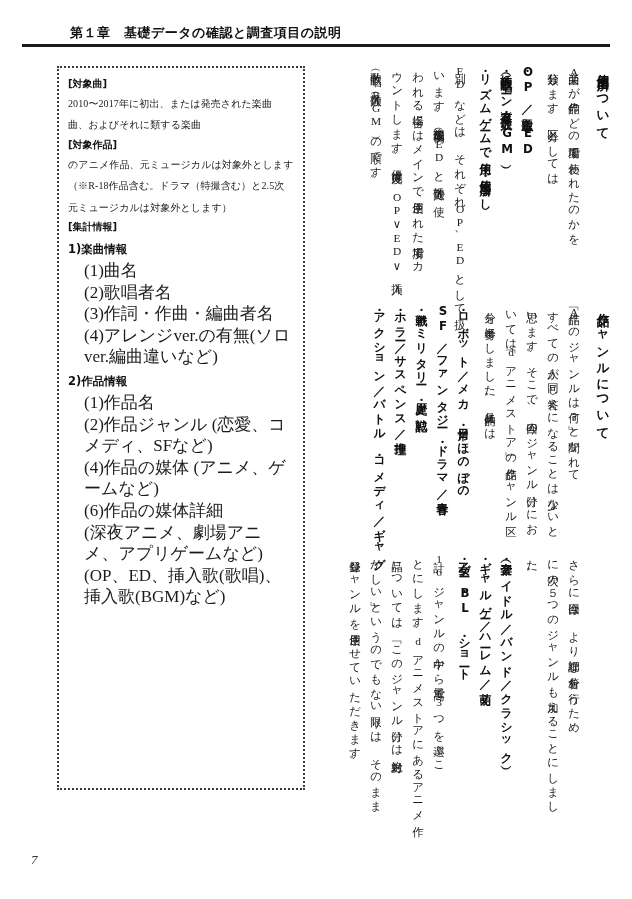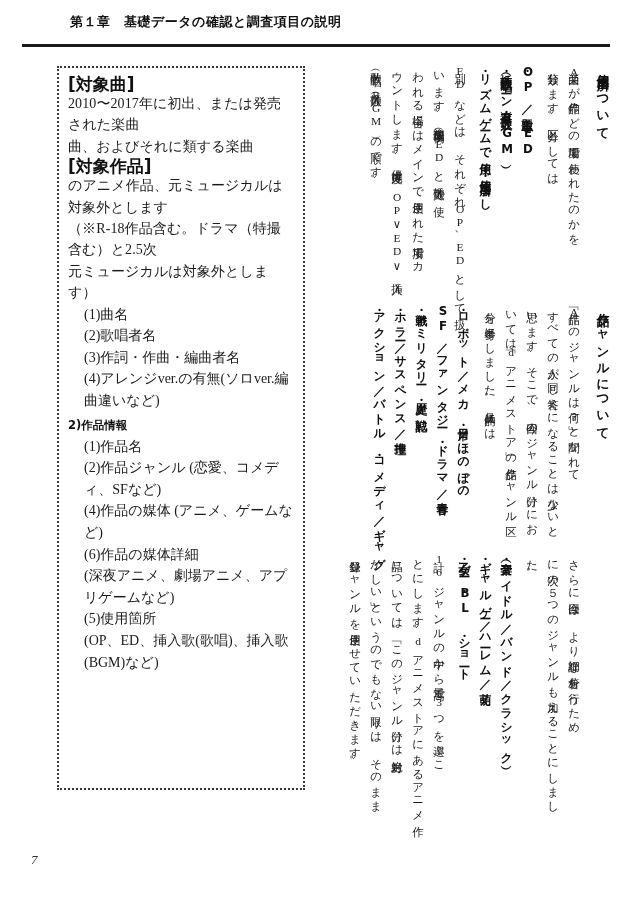--- a/index.html
+++ b/index.html
@@ -8,54 +8,54 @@
     background:#ffffff;
     font-family:"Liberation Serif","DejaVu Serif",serif;
     color:#1a1a1a;
     position:relative;
     overflow:hidden;
   }
   .page{position:absolute;inset:0;}
 
   
   .chapter-header{
-    position:absolute;left:70px;top:13px;width:500px;
+    position:absolute;left:70px;top:24px;width:500px;
     font-family:"DejaVu Sans","Liberation Sans",sans-serif;
     font-weight:bold;font-size:13px;letter-spacing:.5px;
     color:#111;
     white-space:pre;
   }
   .header-rule{
     position:absolute;left:22px;top:44px;width:588px;height:3px;background:#1a1a1a;
   }
 
   
   .spec-box{
     position:absolute;left:57px;top:66px;width:248px;height:724px;
     border:2px dotted #3a3a3a;
     box-sizing:border-box;
     padding:7px 9px 6px 9px;
     background:#fff;
     overflow:hidden;
   }
   .spec-box .bk{
     font-family:"DejaVu Sans","Liberation Sans",sans-serif;
-    font-weight:bold;font-size:17px;
+    font-weight:bold;font-size:10px;
     line-height:18px;margin:0 0 0 0;color:#111;
   }
   .spec-box .tx{
-    font-size:14px;line-height:21.4px;margin:0;color:#1b1b1b;
+    font-size:10px;line-height:21.4px;margin:0;color:#1b1b1b;
     letter-spacing:.1px;
   }
   .spec-box .sub{
     font-family:"DejaVu Sans","Liberation Sans",sans-serif;
     font-weight:bold;font-size:11.5px;line-height:22px;margin:2px 0 0 0;color:#111;
   }
   .spec-box .item{
-    font-size:14px;line-height:21.6px;margin:0 0 0 16px;color:#1b1b1b;
+    font-size:17px;line-height:21.6px;margin:0 0 0 16px;color:#1b1b1b;
   }
 
   
   .vert-region{
     position:absolute;left:286px;top:60px;width:334px;height:730px;
   }
   .vcol{
     position:absolute;
     writing-mode:vertical-rl;
     -webkit-writing-mode:vertical-rl;
@@ -103,33 +103,34 @@
 
     <div class="bk">[対象曲]</div>
     <p class="tx">2010〜2017年に初出、または発売された楽曲</p>
     <p class="tx">曲、およびそれに類する楽曲</p>
 
     <div class="bk">[対象作品]</div>
     <p class="tx">のアニメ作品、元ミュージカルは対象外とします</p>
     <p class="tx">（※R-18作品含む。ドラマ（特撮含む）と2.5次</p>
     <p class="tx">元ミュージカルは対象外とします）</p>
 
+    <div class="bk">[集計情報]</div>
 
+    <div class="sub">1)楽曲情報</div>
     <p class="item">(1)曲名</p>
     <p class="item">(2)歌唱者名</p>
     <p class="item">(3)作詞・作曲・編曲者名</p>
     <p class="item">(4)アレンジver.の有無(ソロver.編曲違いなど)</p>
 
     <div class="sub">2)作品情報</div>
     <p class="item">(1)作品名</p>
     <p class="item">(2)作品ジャンル (恋愛、コメディ、SFなど)</p>
     <p class="item">(4)作品の媒体 (アニメ、ゲームなど)</p>
     <p class="item">(6)作品の媒体詳細</p>
     <p class="item">(深夜アニメ、劇場アニメ、アプリゲームなど)</p>
-    <p class="item">(5)使用箇所</p>
     <p class="item">(OP、ED、挿入歌(歌唱)、挿入歌(BGM)など)</p>
 
   </div>
 
   <div class="vert-region">
 
     <div class="vcol head" style="right:6px;  top:4px;  height:190px;">使用箇所について</div>
 
     <div class="vcol body" style="right:36px; top:4px;  height:300px;">楽曲Aが作品のどの場面で使われたのかを</div>
     <div class="vcol body" style="right:57px; top:4px;  height:300px;">分類します。区分としては、</div>

